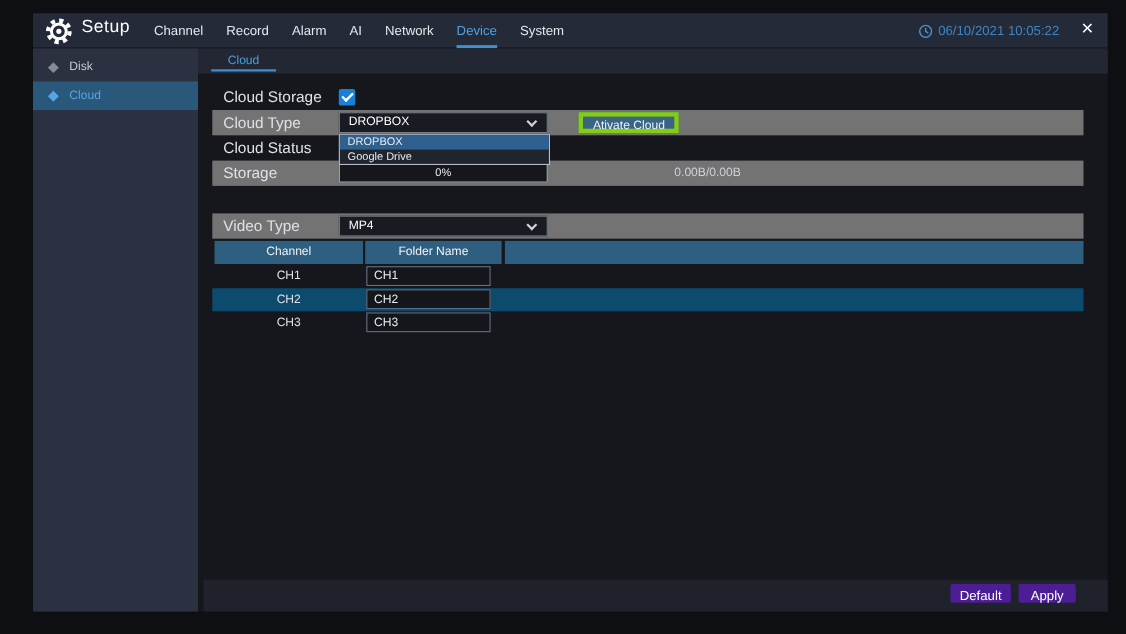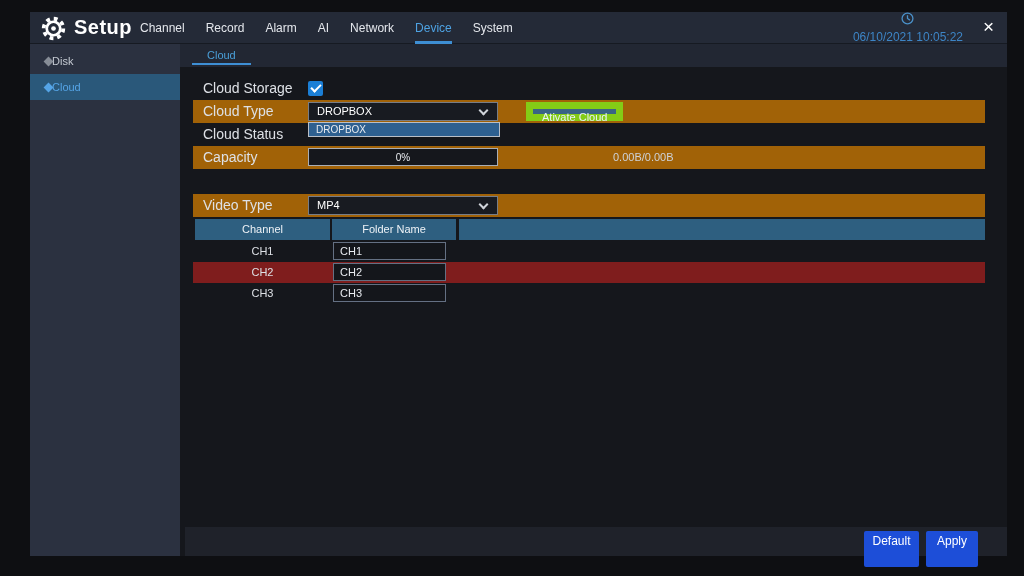--- a/index.html
+++ b/index.html
@@ -4,94 +4,94 @@
 <style>
   * { margin:0; padding:0; box-sizing:border-box; }
   html,body { width:1024px; height:576px; background:#0e0f12; overflow:hidden;
               font-family:"Liberation Sans", sans-serif; }
   .canvas { position:absolute; left:0; top:0; width:1024px; height:576px; background:#0e0f12; }
 
   
   .topbar { position:absolute; left:30px; top:12px; width:977px; height:32px;
             background:#242a37; border-bottom:1px solid #161a22; }
   .gear { position:absolute; left:10px; top:3px; }
-  .app-title { position:absolute; left:44px; top:4px; font-size:20px; font-weight:bold;
+  .app-title { position:absolute; left:44px; top:4px; font-size:16px; font-weight:normal;
                color:#ffffff; letter-spacing:0.5px; }
   .menu { position:absolute; left:110px; top:0; height:32px; display:flex; gap:21px; }
   .menu-item { height:32px; line-height:32px; font-size:12px; color:#e4e7ec; cursor:default;
                border-bottom:3px solid transparent; }
   .menu-item.active { color:#4ea2e2; border-bottom:3px solid #3e8fd4; }
   .datetime { position:absolute; right:44px; top:0; height:32px; display:flex; align-items:center;
-              gap:5px; color:#3d85c6; font-size:12px;flex-direction:column; }
+              gap:5px; color:#3d85c6; font-size:12px; }
   .close-x { position:absolute; right:13px; top:0; height:32px; line-height:30px;
              color:#ffffff; font-size:19px; }
 
   
   .sidebar { position:absolute; left:30px; top:44px; width:150px; height:512px; background:#2b3140; }
   .side-item { position:relative; margin-top:0; height:26px; display:flex; align-items:center;
-               padding-left:15px; font-size:11px; color:#c4c9d1; }
+               gap:11px; padding-left:15px; font-size:11px; color:#c4c9d1; }
   .side-item:first-child { margin-top:4px; }
   .side-item .diamond { width:7px; height:7px; background:#868c96; transform:rotate(45deg); }
   .side-item.selected { background:#2a587a; color:#55a4e6; }
   .side-item.selected .diamond { background:#55a4e6; }
 
   
   .content { position:absolute; left:180px; top:44px; width:827px; height:512px; background:#15171c; }
   .tabbar { position:absolute; left:0; top:0; width:827px; height:23px; background:#222733; }
   .tab { position:absolute; left:12px; top:0; height:21px; line-height:22px; padding:0 15px;
          color:#4a9fd8; font-size:11px; border-bottom:2px solid #3e8fd4; }
 
   .row { position:absolute; left:13px; width:792px; height:23px; }
-  .row.stripe { background:#a16207;padding-left:14px; }
+  .row.stripe { background:#737373;padding-left:14px; }
   .row-label { position:absolute; left:10px; top:0; height:23px; line-height:23px;
                font-size:14px; color:#dde0e5; }
 
   .checkbox { position:absolute; left:115px; top:4px; width:15px; height:15px; background:#1b7fd6;
               border-radius:2px; }
   .checkbox::after { content:""; position:absolute; left:3px; top:3px; width:8px; height:4px;
               border-left:2px solid #fff; border-bottom:2px solid #fff; transform:rotate(-45deg); }
 
   .select { position:absolute; left:115px; top:2px; width:190px; height:19px; background:#181b21;
             border:1px solid #777d87; color:#ffffff; font-size:11px; line-height:17px;
             padding-left:8px; }
   .select .chev { position:absolute; right:10px; top:4px; width:7px; height:7px;
             border-right:2px solid #d0d4da; border-bottom:2px solid #d0d4da; transform:rotate(45deg); }
 
   .activate-btn { position:absolute; left:333px; top:2px; height:19px; line-height:17px;
-            padding:0 9px; background:#3a6484; border:7px solid #84cc16; color:#eaf2f8;
+            padding:0 9px; background:#3a6484; border:4px solid #84cc16; color:#eaf2f8;
             font-size:11px; }
 
   .dropdown-list { position:absolute; left:128px; top:78px; width:192px; background:#20242d;
             border:1px solid #b9bec6; z-index:6; }
   .opt { height:13px; line-height:13px; font-size:10px; padding-left:7px; color:#e8ebf0; }
   .opt.selected { background:#2e6090; }
 
   .cap-bar { position:absolute; left:115px; top:2px; width:190px; height:18px;
              border:1px solid #a9aeb5; background:#15171c; text-align:center;
              font-size:10px; color:#e8ebf0; line-height:17px; }
   .cap-usage { position:absolute; left:420px; top:0; height:23px; line-height:23px;
              font-size:11px; color:#ced2d8; }
 
   
   .th { position:absolute; height:21px; background:#2e5f80; color:#eef2f6; font-size:11px;
         text-align:center; line-height:21px; top:175px; }
   .th.c1 { left:15px;  width:135px; }
   .th.c2 { left:152px; width:124px; }
   .th.c3 { left:279px; width:526px; }
   .trow { position:absolute; left:13px; width:792px; height:21px; }
-  .trow.stripe { background:#7f1d1d; }
+  .trow.stripe { background:#0c4a6e; }
   .trow .ch { position:absolute; left:2px; width:135px; height:21px; text-align:center;
               line-height:21px; font-size:11px; color:#dde0e5; }
   .trow input { position:absolute; left:140px; top:1px; width:113px; height:18px;
               background:#14161b; border:1px solid #647083; color:#e8ebf0; font-size:11px;
               padding-left:6px; font-family:"Liberation Sans", sans-serif; }
 
   
   .footer { position:absolute; left:5px; top:483px; width:822px; height:29px; background:#1f222a; }
-  .fbtn { position:absolute; top:4px; height:36px; line-height:21px; background:#1d4ed8;
+  .fbtn { position:absolute; top:4px; height:17px; line-height:21px; background:#4c1d95;
           color:#ffffff; font-size:12px; text-align:center; border-radius:2px; }
   .fbtn.default { right:88px; width:55px; }
   .fbtn.apply   { right:29px; width:52px; }
 </style>
 </head>
 <body>
 
 <div class="canvas">
 
   <div class="topbar">
@@ -151,24 +151,25 @@
       </div>
       <div class="activate-btn">Ativate Cloud</div>
     </div>
 
     <div class="row" style="top:79px;">
       <span class="row-label">Cloud Status</span>
     </div>
 
     <div class="dropdown-list">
       <div class="opt selected">DROPBOX</div>
+      <div class="opt">Google Drive</div>
     </div>
 
     <div class="row stripe" style="top:102px;">
-      <span class="row-label">Capacity</span>
+      <span class="row-label">Storage</span>
       <div class="cap-bar">0%</div>
       <span class="cap-usage">0.00B/0.00B</span>
     </div>
 
 
     <div class="row stripe" style="top:150px;">
       <span class="row-label">Video Type</span>
       <div class="select">
         <span>MP4</span>
         <span class="chev"></span>

